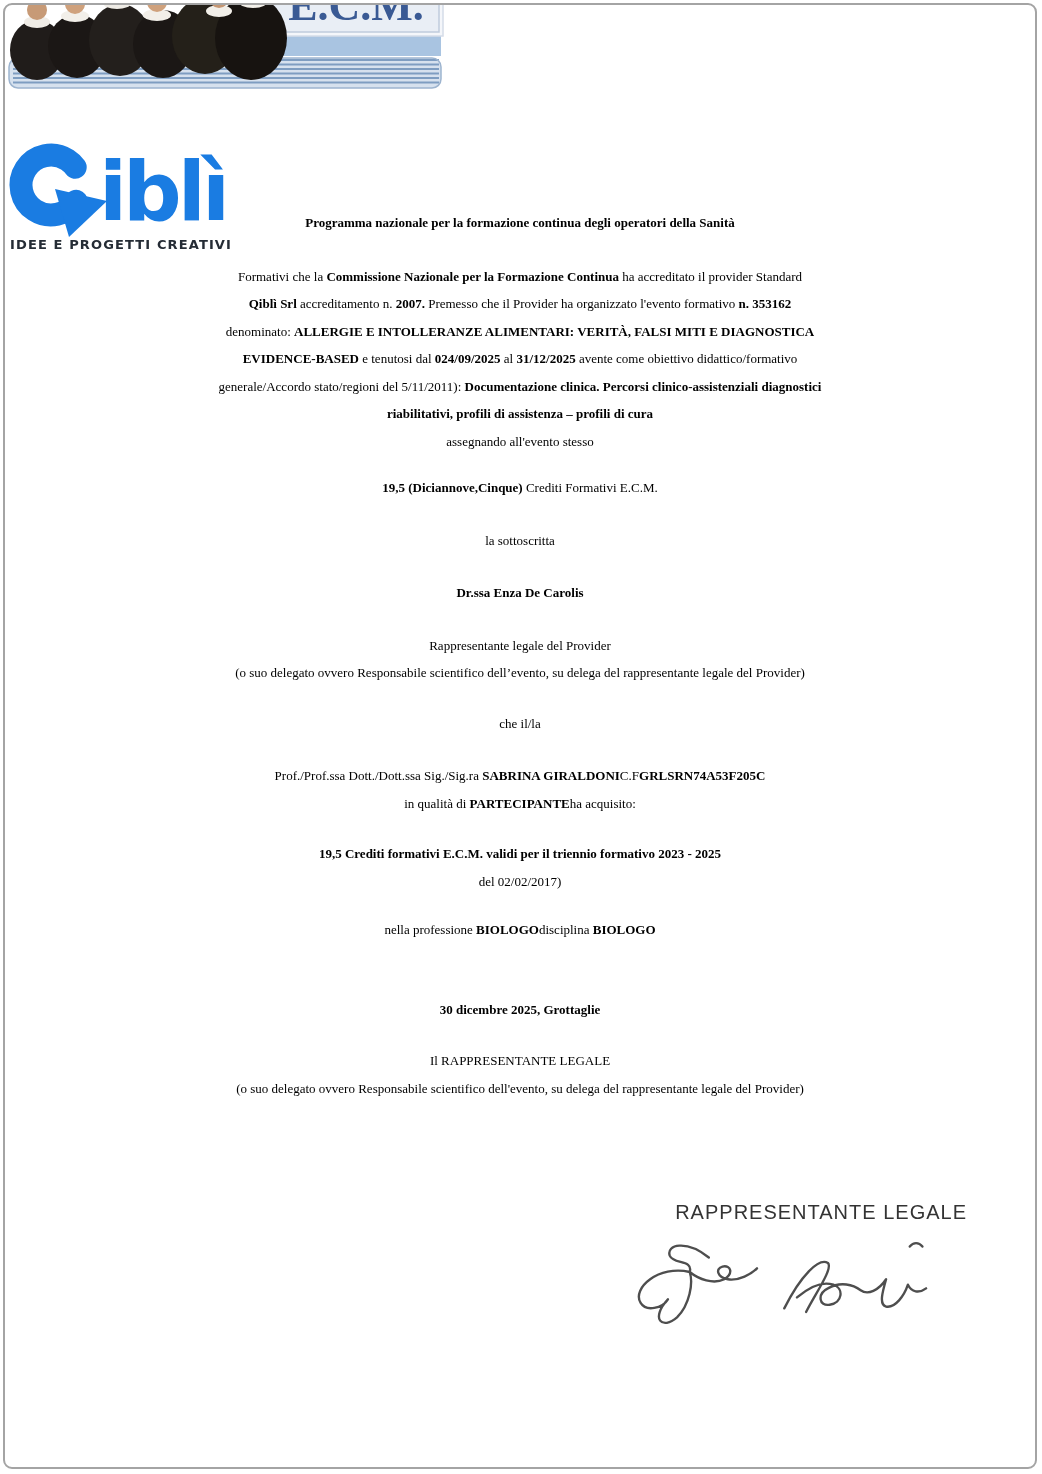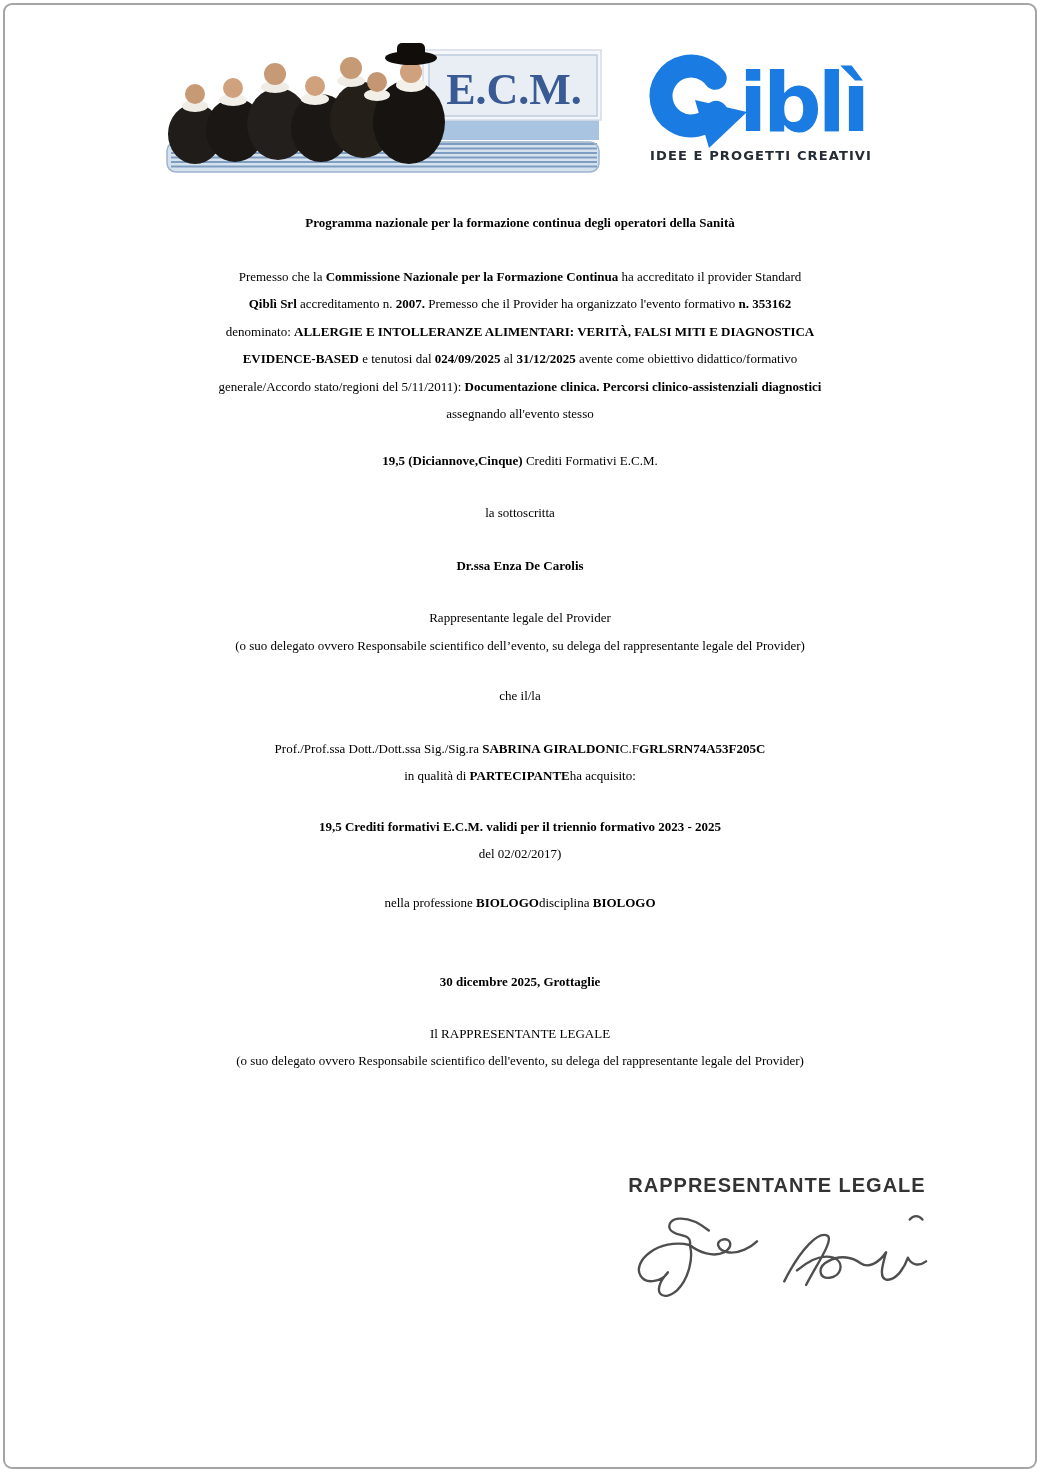--- a/index.html
+++ b/index.html
@@ -1,20 +1,20 @@
 <!DOCTYPE html>
 <html><head>
 <meta charset="utf-8">
 <style>
   html,body{margin:0;padding:0;background:#ffffff;}
   body{width:1042px;height:1474px;position:relative;font-family:"Liberation Serif",serif;color:#000;}
   .page{position:absolute;left:3px;top:3px;width:1030px;height:1462px;background:#fff;
         border:2px solid #a4a4a4;border-radius:9px;overflow:hidden;}
   
-  .header{padding-top:37px;display:flex;justify-content:center;align-items:flex-start;gap:42px;height:131px;}
+  .header{padding-top:37px;display:flex;justify-content:center;align-items:flex-start;gap:42px;height:131px;flex-direction:column;}
   .ecm-logo{width:440px;height:131px;flex:0 0 auto;}
   .qibli-logo{width:232px;height:122px;flex:0 0 auto;margin-top:4px;}
   
   .ln{margin:0;text-align:center;font-size:13px;line-height:27.5px;white-space:nowrap;}
   .b{font-weight:bold;}
   .bold{font-weight:bold;}
   .title{margin-top:36px;}
   .premise{margin-top:26px;}
   .credits1{margin-top:19px;}
   .intro{margin-top:25px;text-align:center;}
@@ -22,21 +22,21 @@
   .role{margin-top:25px;}
   .attesta{margin-top:23px;}
   .participant{margin-top:25px;}
   .credits2{margin-top:23px;}
   .profession{margin-top:21px;}
   .dateplace{margin-top:52px;}
   .legalrep{margin-top:24px;}
   
   .sigblock{margin-top:99px;width:380px;margin-left:auto;margin-right:68px;text-align:center;}
   .siglabel{font-family:"Liberation Sans",sans-serif;font-size:20px;letter-spacing:1px;
-            color:#333;font-weight:700;white-space:nowrap;}
+            color:#333;font-weight:400;white-space:nowrap;text-align:right;}
   .sigimg{margin-top:8px;}
 </style>
 </head>
 <body>
 
 <div class="page">
 
   <div class="header">
 
     <svg class="ecm-logo" viewBox="0 0 440 131">
@@ -95,25 +95,26 @@
       </g>
       <text x="94" y="85" font-size="82" font-weight="bold" fill="#1a7ce2" letter-spacing="-4" font-family="'DejaVu Sans',sans-serif">iblì</text>
       <text x="116" y="114" text-anchor="middle" font-size="13" font-weight="bold" fill="#252c35" letter-spacing="1.1" textLength="222" lengthAdjust="spacingAndGlyphs" font-family="'DejaVu Sans',sans-serif">IDEE E PROGETTI CREATIVI</text>
     </svg>
 
   </div>
 
   <p class="ln bold title">Programma nazionale per la formazione continua degli operatori della Sanità</p>
 
   <div class="premise">
-    <p class="ln"><span>Premesso che la </span><span class="b">Commissione Nazionale per la Formazione Continua</span><span> ha accreditato il provider Standard</span></p>
+    <p class="ln"><span>Formativi che la </span><span class="b">Commissione Nazionale per la Formazione Continua</span><span> ha accreditato il provider Standard</span></p>
     <p class="ln"><span class="b">Qiblì Srl</span><span> accreditamento n. </span><span class="b">2007.</span><span> Premesso che il Provider ha organizzato l'evento formativo </span><span class="b">n. 353162</span></p>
     <p class="ln"><span>denominato: </span><span class="b">ALLERGIE E INTOLLERANZE ALIMENTARI: VERITÀ, FALSI MITI E DIAGNOSTICA</span></p>
     <p class="ln"><span class="b">EVIDENCE-BASED</span><span> e tenutosi dal </span><span class="b">024/09/2025</span><span> al </span><span class="b">31/12/2025</span><span> avente come obiettivo didattico/formativo</span></p>
     <p class="ln"><span>generale/Accordo stato/regioni del 5/11/2011): </span><span class="b">Documentazione clinica. Percorsi clinico-assistenziali diagnostici</span></p>
+    <p class="ln"><span class="b">riabilitativi, profili di assistenza – profili di cura</span></p>
     <p class="ln"><span>assegnando all'evento stesso</span></p>
   </div>
 
   <p class="ln credits1"><span class="b">19,5 (Diciannove,Cinque)</span><span> Crediti Formativi E.C.M.</span></p>
 
   <p class="ln intro">la sottoscritta</p>
 
   <p class="ln bold signer">Dr.ssa Enza De Carolis</p>
 
   <div class="role">

